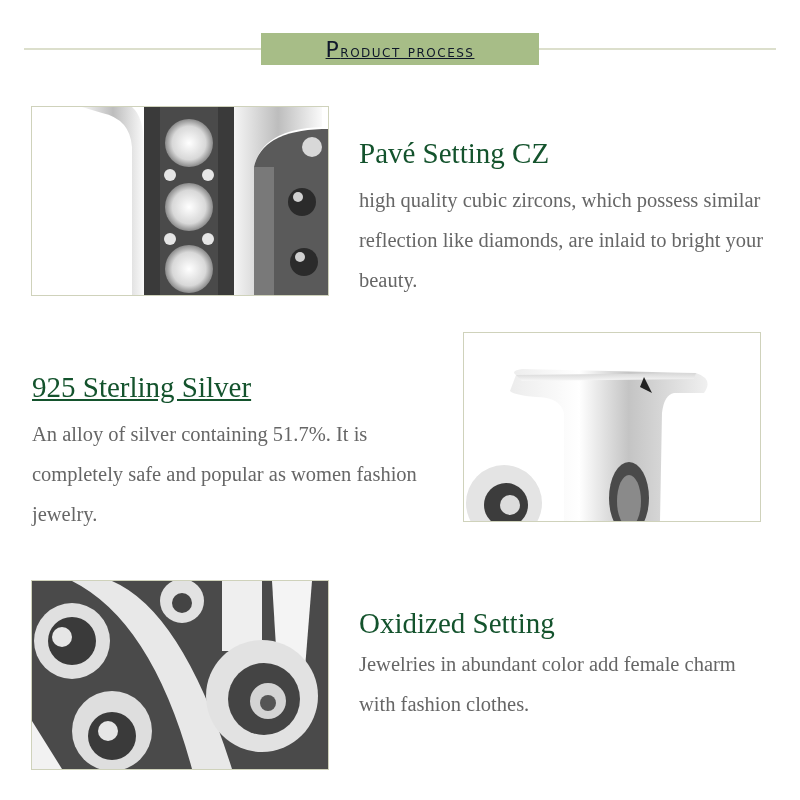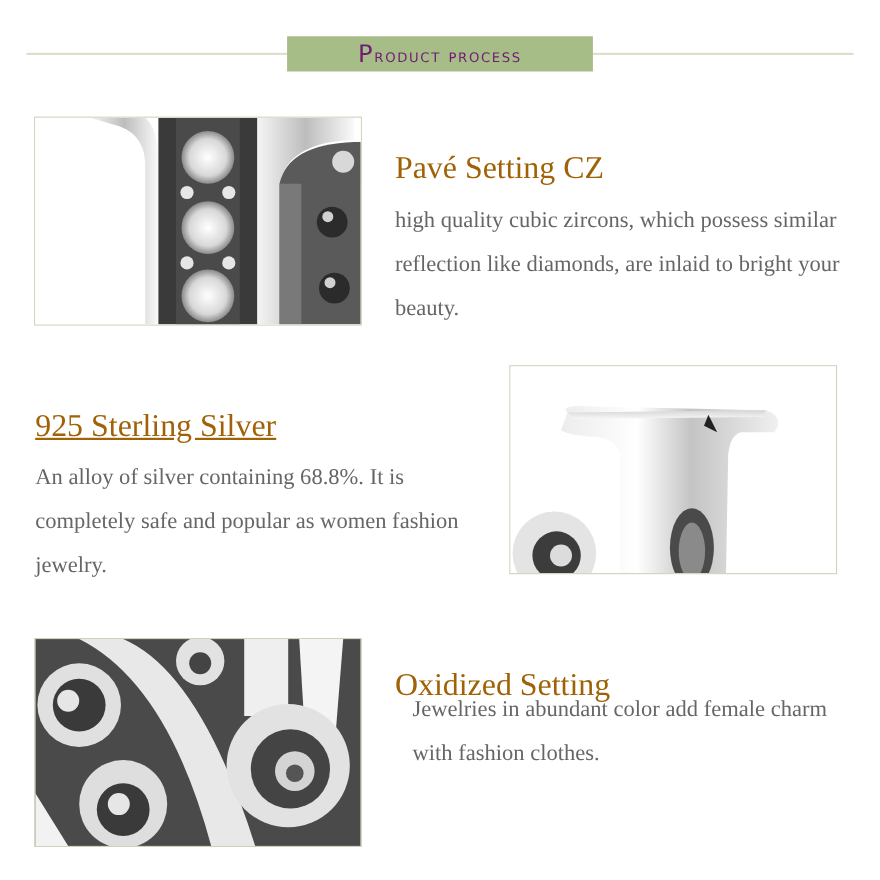--- a/index.html
+++ b/index.html
@@ -1,22 +1,22 @@
 <!DOCTYPE html>
 <html><head>
 <meta charset="utf-8">
 <style>
   html,body{margin:0;padding:0;background:#fff;}
   body{width:800px;height:800px;position:relative;overflow:hidden;font-family:"Liberation Serif","DejaVu Serif",serif;}
   .rule{position:absolute;left:24px;width:752px;top:48px;height:2px;background:#dcdfcc;}
   .banner{position:absolute;left:261px;top:33px;width:278px;height:32px;background:#a7bd87;display:flex;align-items:center;justify-content:center;}
-  .banner span{color:#701a75;font-family:"DejaVu Sans","Liberation Sans",sans-serif;font-size:17px;letter-spacing:1.5px;font-variant:small-caps;text-transform:lowercase;}
+  .banner span{color:#0f172a;font-family:"DejaVu Sans","Liberation Sans",sans-serif;font-size:17px;letter-spacing:1.5px;font-variant:small-caps;text-transform:lowercase;text-decoration:underline;}
   .banner span::first-letter{text-transform:uppercase;font-size:22px;}
   .imgbox{position:absolute;border:1px solid #cfd2bb;background:#fff;overflow:hidden;}
-  .title{position:absolute;color:#a16207;font-size:29px;line-height:34px;white-space:nowrap;}
+  .title{position:absolute;color:#14532d;font-size:29px;line-height:34px;white-space:nowrap;}
   .desc{position:absolute;color:#666;font-size:20.5px;line-height:40px;}
   svg{display:block;}
 </style>
 </head>
 <body>
 
 <div class="rule"></div>
 <div class="banner">
   <span>Product process</span>
 </div>
@@ -53,21 +53,21 @@
       <circle cx="266" cy="90" r="5" fill="#d0d0d0"></circle>
     <circle cx="272" cy="155" r="14" fill="#2b2b2b"></circle>
       <circle cx="268" cy="150" r="5" fill="#d0d0d0"></circle>
     <circle cx="280" cy="40" r="10" fill="#d8d8d8"></circle>
   </svg>
 </div>
 <div class="title" style="left:359px;top:136px;">Pavé Setting CZ</div>
 <div class="desc" style="left:359px;top:180px;width:410px;">high quality cubic zircons, which possess similar reflection like diamonds, are inlaid to bright your beauty.</div>
 
 <div class="title" style="left:32px;top:370px;text-decoration:underline;">925 Sterling Silver</div>
-<div class="desc" style="left:32px;top:414px;width:385px;">An alloy of silver containing 68.8%. It is completely safe and popular as women fashion jewelry.</div>
+<div class="desc" style="left:32px;top:414px;width:385px;">An alloy of silver containing 51.7%. It is completely safe and popular as women fashion jewelry.</div>
 <div class="imgbox" style="left:463px;top:332px;width:296px;height:188px;">
   <svg width="296" height="188" viewBox="0 0 296 188">
     <defs>
       <linearGradient id="g2" x1="0" x2="1">
           <stop offset="0" stop-color="#ececec"></stop>
           <stop offset="0.35" stop-color="#ffffff"></stop>
           <stop offset="0.6" stop-color="#c4c4c4"></stop>
           <stop offset="1" stop-color="#f0f0f0"></stop>
         </linearGradient>
       <linearGradient id="g2b" x1="0" y1="0" x2="0" y2="1">
@@ -103,13 +103,13 @@
     <circle cx="230" cy="115" r="56" fill="#e2e2e2"></circle>
       <circle cx="232" cy="118" r="36" fill="#444"></circle>
       <circle cx="236" cy="120" r="18" fill="#d4d4d4"></circle>
       <circle cx="236" cy="122" r="8" fill="#555"></circle>
     <circle cx="150" cy="20" r="22" fill="#e2e2e2"></circle>
       <circle cx="150" cy="22" r="10" fill="#444"></circle>
     <path d="M0 140 L30 188 L0 188 Z" fill="#f2f2f2"></path>
   </svg>
 </div>
 <div class="title" style="left:359px;top:606px;">Oxidized Setting</div>
-<div class="desc" style="left:359px;top:625px;width:410px;margin-left:16px;">Jewelries in abundant color add female charm with fashion clothes.</div>
+<div class="desc" style="left:359px;top:644px;width:410px;">Jewelries in abundant color add female charm with fashion clothes.</div>
 
 </body></html>

